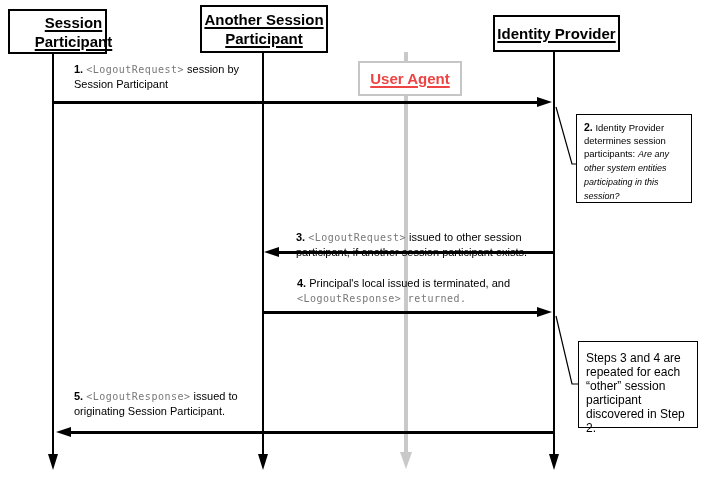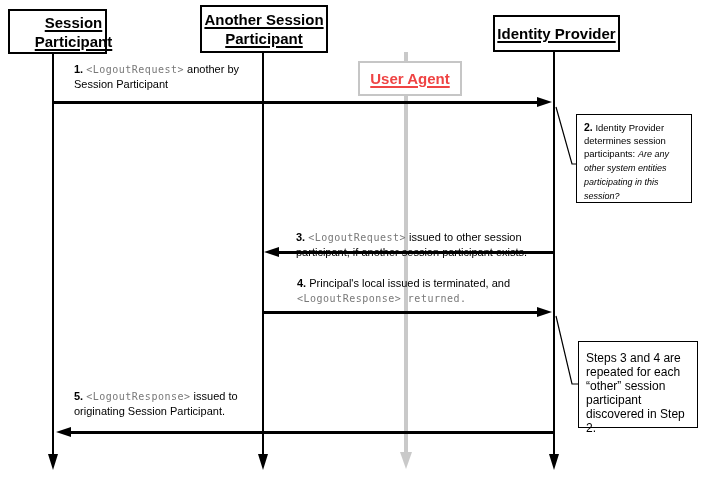--- a/index.html
+++ b/index.html
@@ -72,21 +72,21 @@
 
   <div class="lifeline" style="left:553px;top:52px;height:404px;"></div>
   <div class="head-down" style="left:549px;top:454px;"></div>
 
   <svg class="connectors" width="720" height="482">
     <polyline points="556,107 572,164 577,164" fill="none" stroke="#000" stroke-width="1.2"></polyline>
     <polyline points="556,316 572,384 579,384" fill="none" stroke="#000" stroke-width="1.2"></polyline>
   </svg>
 
   <div class="msg-label" style="left:74px;top:62px;">
-    <div><span class="msg-num">1.</span><span class="mono">&lt;LogoutRequest&gt;</span><span> another by</span></div>
+    <div><span class="msg-num">1.</span><span class="mono">&lt;LogoutRequest&gt;</span><span> session by</span></div>
     <div><span>Session Participant</span></div>
   </div>
   <div class="msg-line" style="left:53px;top:101px;width:485px;"></div>
   <div class="head-right" style="left:537px;top:97px;"></div>
 
   <div class="msg-label" style="left:296px;top:218px;margin-top:12px;">
     <div><span class="msg-num">3.</span><span class="mono">&lt;LogoutRequest&gt;</span><span> issued to other session</span></div>
     <div><span>participant, if another session participant exists.</span></div>
   </div>
   <div class="msg-line" style="left:278px;top:251px;width:276px;"></div>

